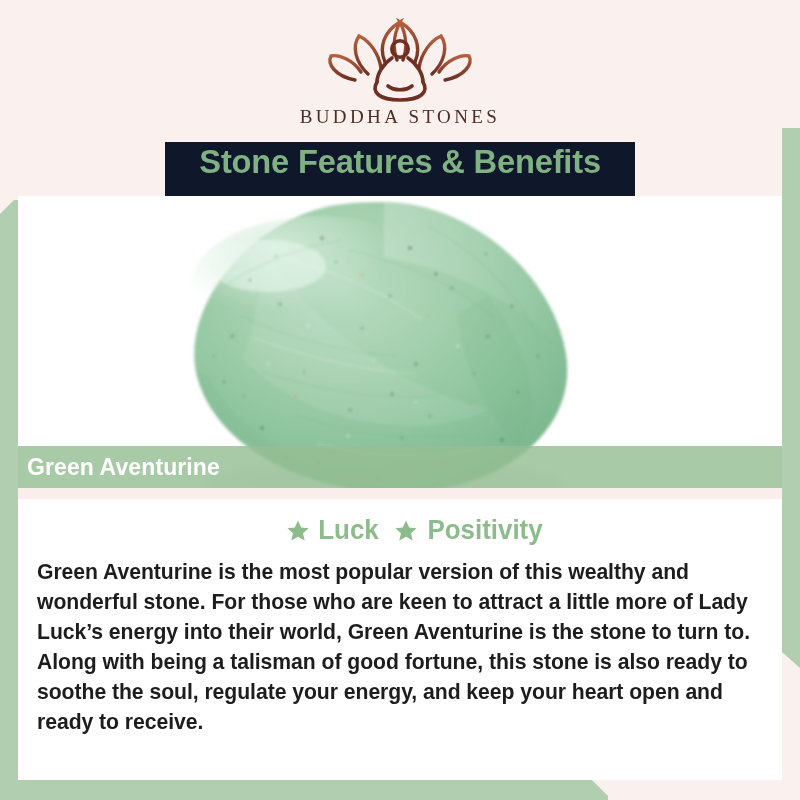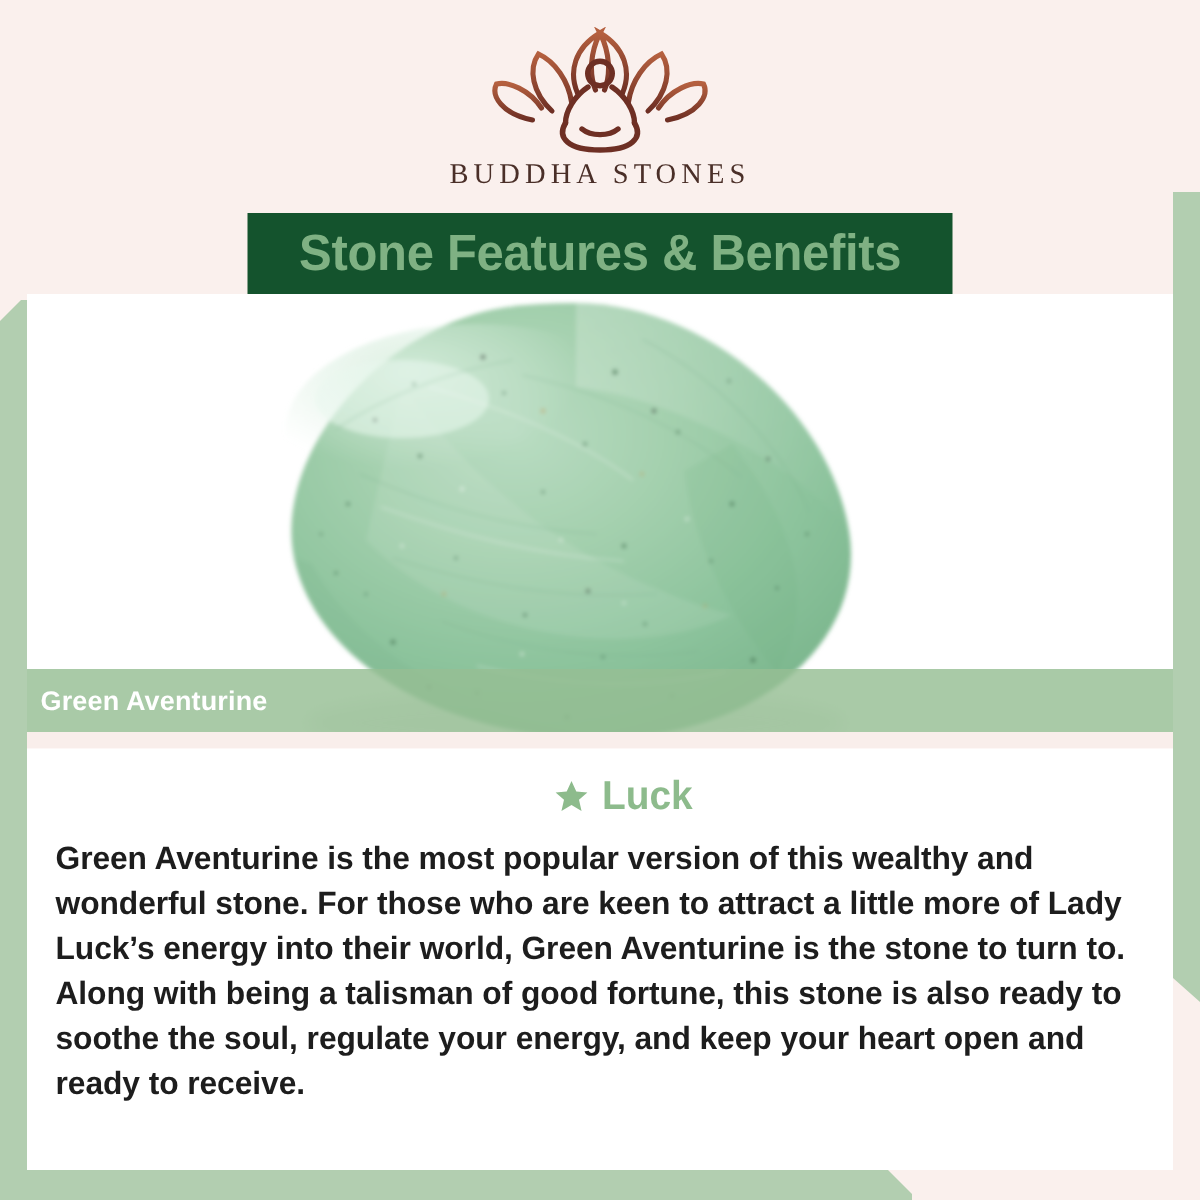--- a/index.html
+++ b/index.html
@@ -82,23 +82,23 @@
     color: #4a2f28;
     font-weight: 400;
   }
 
   .title-band {
     position: absolute;
     left: 165px;
     top: 142px;
     width: 470px;
     height: 54px;
-    background: #14532d;
+    background: #0f172a;
     display: flex;
-    align-items: center;
+    align-items: flex-start;
     justify-content: center;
   }
   .title-text {
     font-family: "Liberation Sans Narrow", "Liberation Sans", sans-serif;
     font-size: 34px;
     font-weight: bold;
     color: #7fb183;
     letter-spacing: -0.2px;
     transform: scaleX(0.96);
     white-space: nowrap;
@@ -127,21 +127,21 @@
     width: 800px;
     height: 42px;
     background: rgba(150, 190, 148, 0.82);
     display: flex;
     align-items: center;
     box-sizing: border-box;
     padding-left: 9px;
   }
   .stone-label-text {
     font-family: "Liberation Sans", sans-serif;
-    font-size: 18px;
+    font-size: 23px;
     font-weight: bold;
     color: #ffffff;
     letter-spacing: 0.1px;
   }
 
   .pink-strip {
     position: absolute;
     left: 18px;
     top: 488px;
     width: 764px;
@@ -380,20 +380,26 @@
 
     <div class="keywords">
 
       <div class="kw">
         <svg class="kw-star" viewBox="0 0 24 24">
           <polygon points="12,1.6 15.2,8.6 22.6,9.3 17.0,14.2 18.7,21.6 12,17.7 5.3,21.6 7.0,14.2 1.4,9.3 8.8,8.6" fill="#8dbb8c"></polygon>
         </svg>
         <span class="kw-label">Luck</span>
       </div>
 
+      <div class="kw">
+        <svg class="kw-star" viewBox="0 0 24 24">
+          <polygon points="12,1.6 15.2,8.6 22.6,9.3 17.0,14.2 18.7,21.6 12,17.7 5.3,21.6 7.0,14.2 1.4,9.3 8.8,8.6" fill="#8dbb8c"></polygon>
+        </svg>
+        <span class="kw-label">Positivity</span>
+      </div>
 
 
     </div>
 
     <div class="body-copy">Green Aventurine is the most popular version of this wealthy and wonderful stone. For those who are keen to attract a little more of Lady Luck’s energy into their world, Green Aventurine is the stone to turn to. Along with being a talisman of good fortune, this stone is also ready to soothe the soul, regulate your energy, and keep your heart open and ready to receive.</div>
   </div>
 
   <div class="frame-left"></div>
   <div class="frame-right"></div>
   <div class="frame-bottom"></div>

